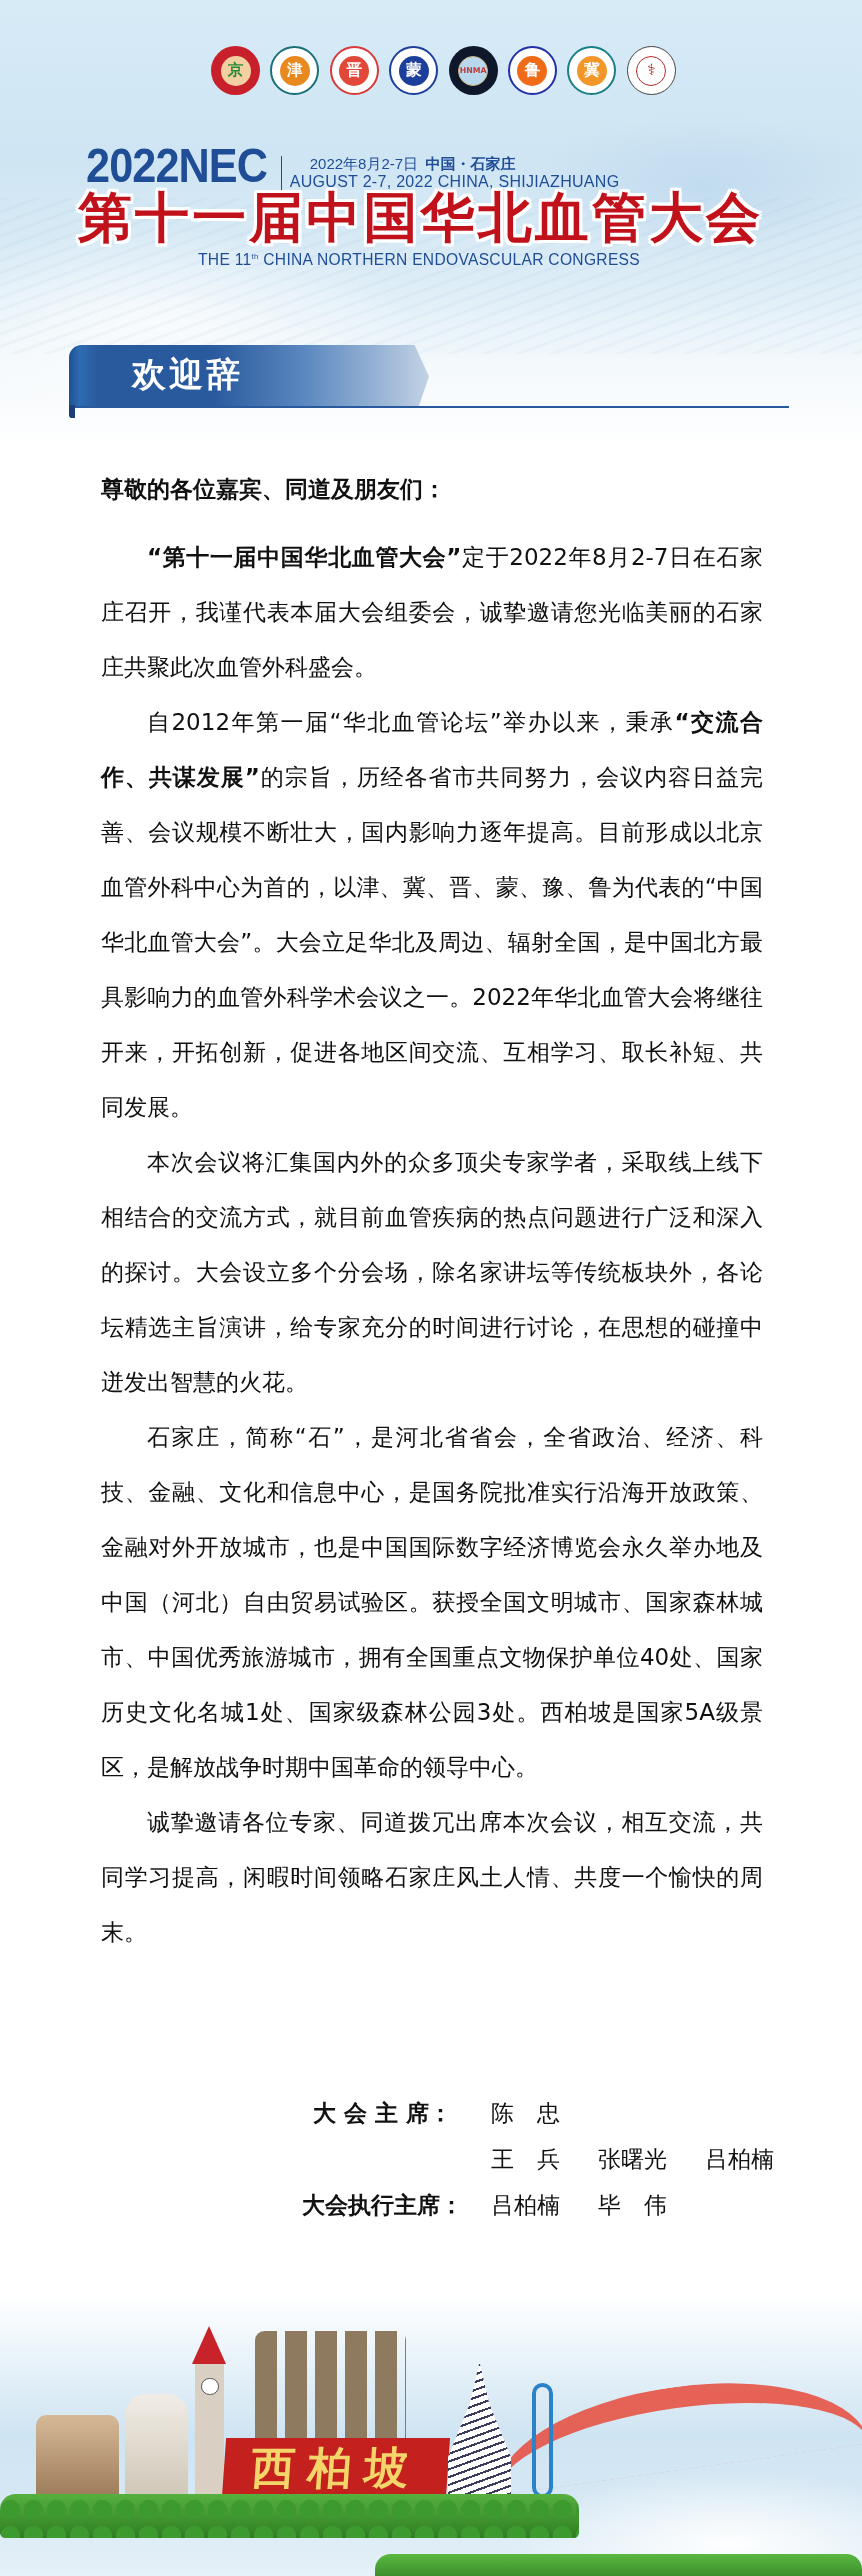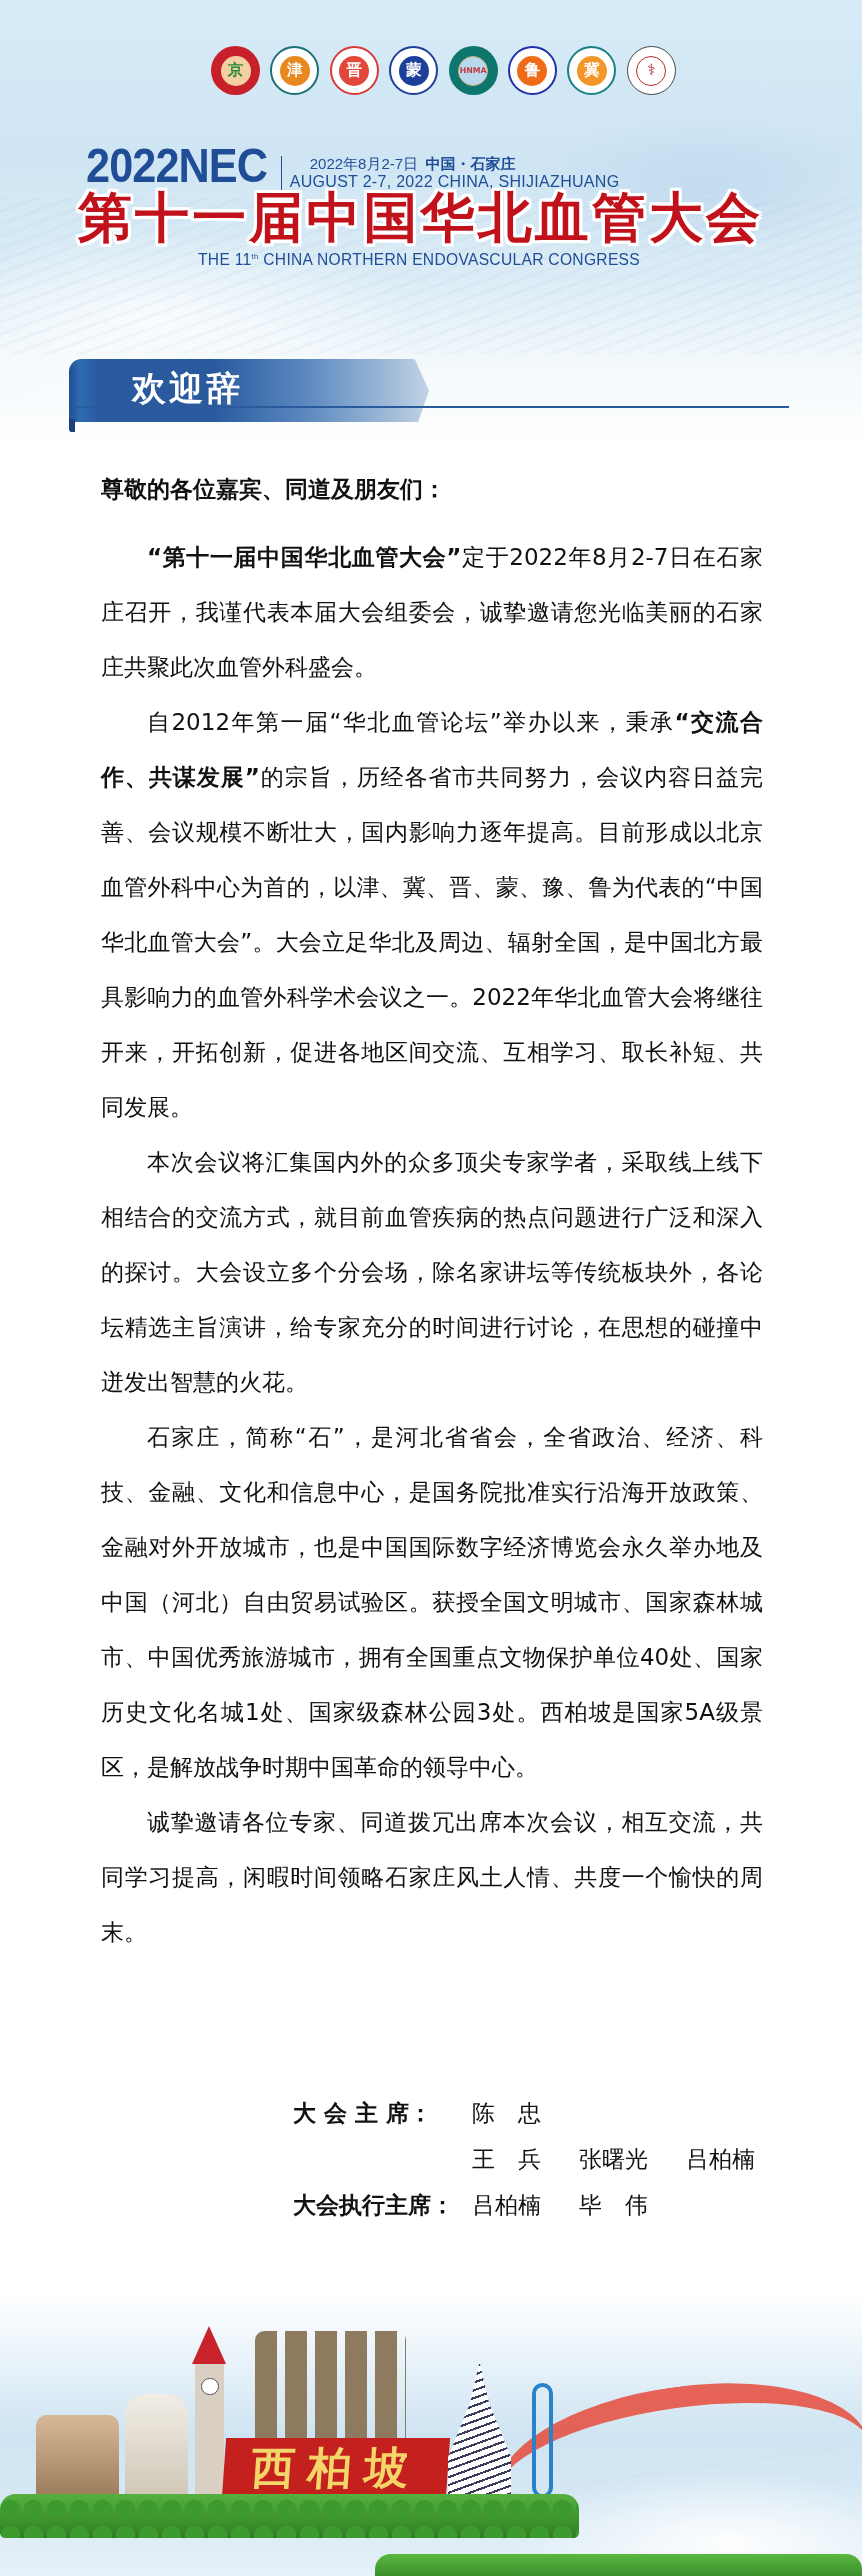--- a/index.html
+++ b/index.html
@@ -44,21 +44,21 @@
     font-size: 15.6px; font-weight: bold; color: #fff; line-height: 1;
   }
   .logo.l1 { background: #c8202a; }
   .logo.l1 .inner { background: #f3cfa2; color: #2a8a3c; }
   .logo.l2 { border: 2.6px solid #1b6f77; }
   .logo.l2 .inner { background: #e8891f; }
   .logo.l3 { border: 2.6px solid #d83a3a; }
   .logo.l3 .inner { background: #e2473a; }
   .logo.l4 { border: 2.6px solid #1d3f9c; }
   .logo.l4 .inner { background: #1d3f9c; }
-  .logo.l5 { background: #0f766e; }
+  .logo.l5 { background: #0f172a; }
   .logo.l5 .inner { background: #b9d8ee; color: #c23a3a; border: 1.6px solid #c8b27a; }
   .logo.l6 { border: 2.6px solid #2130a8; }
   .logo.l6 .inner { background: #f06b17; }
   .logo.l7 { border: 2.6px solid #1a7f86; }
   .logo.l7 .inner { background: #f3962a; }
   .logo.l8 { border: 1.6px solid #444; }
   .logo.l8 .inner { background: #fff; border: 1.6px solid #b52a2a; color: #b52a2a; }
 
   
   .brand-row { position: absolute; top: 142px; left: 86px; display: flex; align-items: flex-end; }
@@ -84,21 +84,21 @@
   }
   .sub-title {
     position: absolute; top: 251px; left: 198px;
     font-family: "Liberation Sans", sans-serif; font-size: 15.6px; color: #1f4d96;
     letter-spacing: 0.3px;
   }
   .sub-title sup { font-size: 7.8px; }
 
   
   .banner {
-    position: absolute; top: 359px; left: 69px; width: 365px; height: 50px;
+    position: absolute; top: 345px; left: 69px; width: 365px; height: 50px;
   }
   .banner .tab {
     position: absolute; left: 0; top: 0; width: 360px; height: 63px;
     border-radius: 12.5px 0 0 0;
     background: linear-gradient(90deg, #1f4f93 0%, #2e6cb2 3%, #2a5a9e 8%, #2a5a9e 40%, #5a87bf 65%, #a3bcd9 90%, #c3d3e6 100%);
     clip-path: polygon(0 0, 96% 0, 100% 50%, 97% 100%, 0 100%);
   }
   .banner .fold {
     position: absolute; left: 0; top: 60px; width: 6.3px; height: 13px;
     background: #1c3f78; border-radius: 0 0 0 3.1px;
@@ -117,21 +117,21 @@
     position: absolute; left: 101px; top: 468px; width: 662px;
     font-family: "DejaVu Sans", sans-serif; font-size: 23px; line-height: 55px; color: #111;
   }
   .greeting { font-weight: bold; line-height: 42px; margin-bottom: 20px; }
   .para { text-indent: 2em; text-align: justify; }
   .para b { font-weight: bold; }
 
   
   .chairs {
     position: absolute; left: 293px; top: 2090px;
-    font-family: "DejaVu Sans", sans-serif; font-size: 23px; line-height: 46px; color: #111;
+    font-family: "DejaVu Sans", sans-serif; font-size: 23px; line-height: 46px; color: #111; text-align: center;
   }
   .chair-row { display: flex; }
   .chair-label { width: 179px; font-weight: bold; white-space: nowrap; }
   .chair-names { display: flex; }
   .chair-names span { display: inline-block; width: 107px; white-space: pre; }
 
   
   .footer {
     position: absolute; left: 0; top: 2293px; width: 862px; height: 283px; overflow: hidden;
     background:

